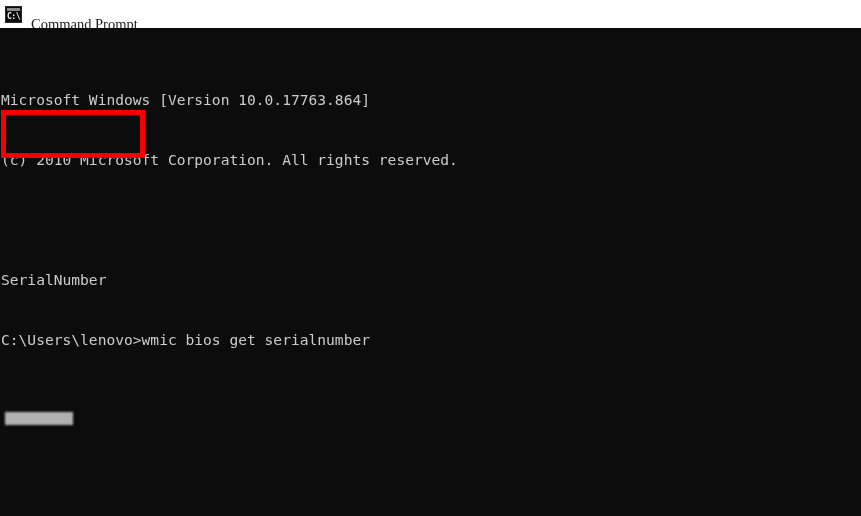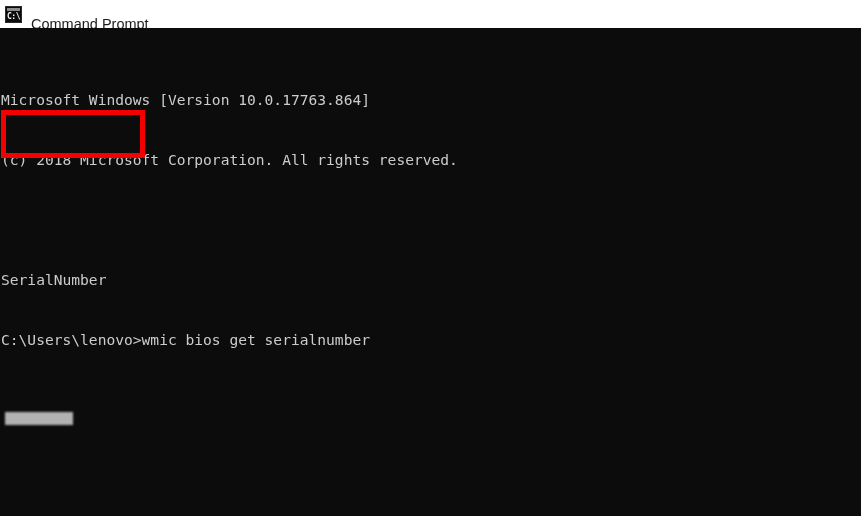--- a/index.html
+++ b/index.html
@@ -68,21 +68,21 @@
     line-height: 11px;
     font-weight: bold;
     text-align: center;
     letter-spacing: -0.5px;
     white-space: nowrap;
     overflow: hidden;
   }
 
   .titlebar-title {
     margin-left: 9px;
-    font-family: Liberation Sans, sans-serif;
+    font-family: Liberation Serif, serif;
     font-size: 14.5px;
     line-height: 28px;
     color: #1c1c1c;
     white-space: nowrap;
     margin-top: 20px;
   }
 
   
   .console {
     position: absolute;
@@ -145,21 +145,21 @@
     <div class="titlebar-icon">
       <div class="icon-topbar"></div>
       <div class="icon-glyph">C:\</div>
     </div>
     <div class="titlebar-title">Command Prompt</div>
   </div>
 
   <div class="console">
 
     <div class="console-line">Microsoft Windows [Version 10.0.17763.864]</div>
-    <div class="console-line">(c) 2018 Microsoft Corporation. All rights reserved.</div>
+    <div class="console-line">(c) 2010 Microsoft Corporation. All rights reserved.</div>
     <div class="console-line blank"></div>
     <div class="console-line">SerialNumber</div>
     <div class="console-line">C:\Users\lenovo&gt;wmic bios get serialnumber</div>
 
     <div class="redaction-row">
       <div class="redaction-bar"></div>
     </div>
 
     <div class="console-line blank"></div>
     

